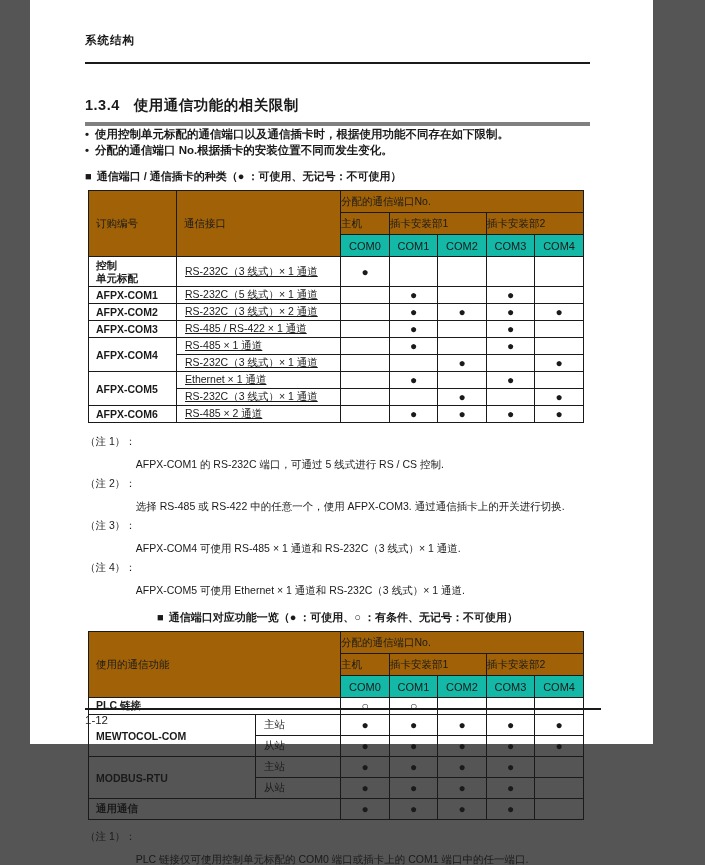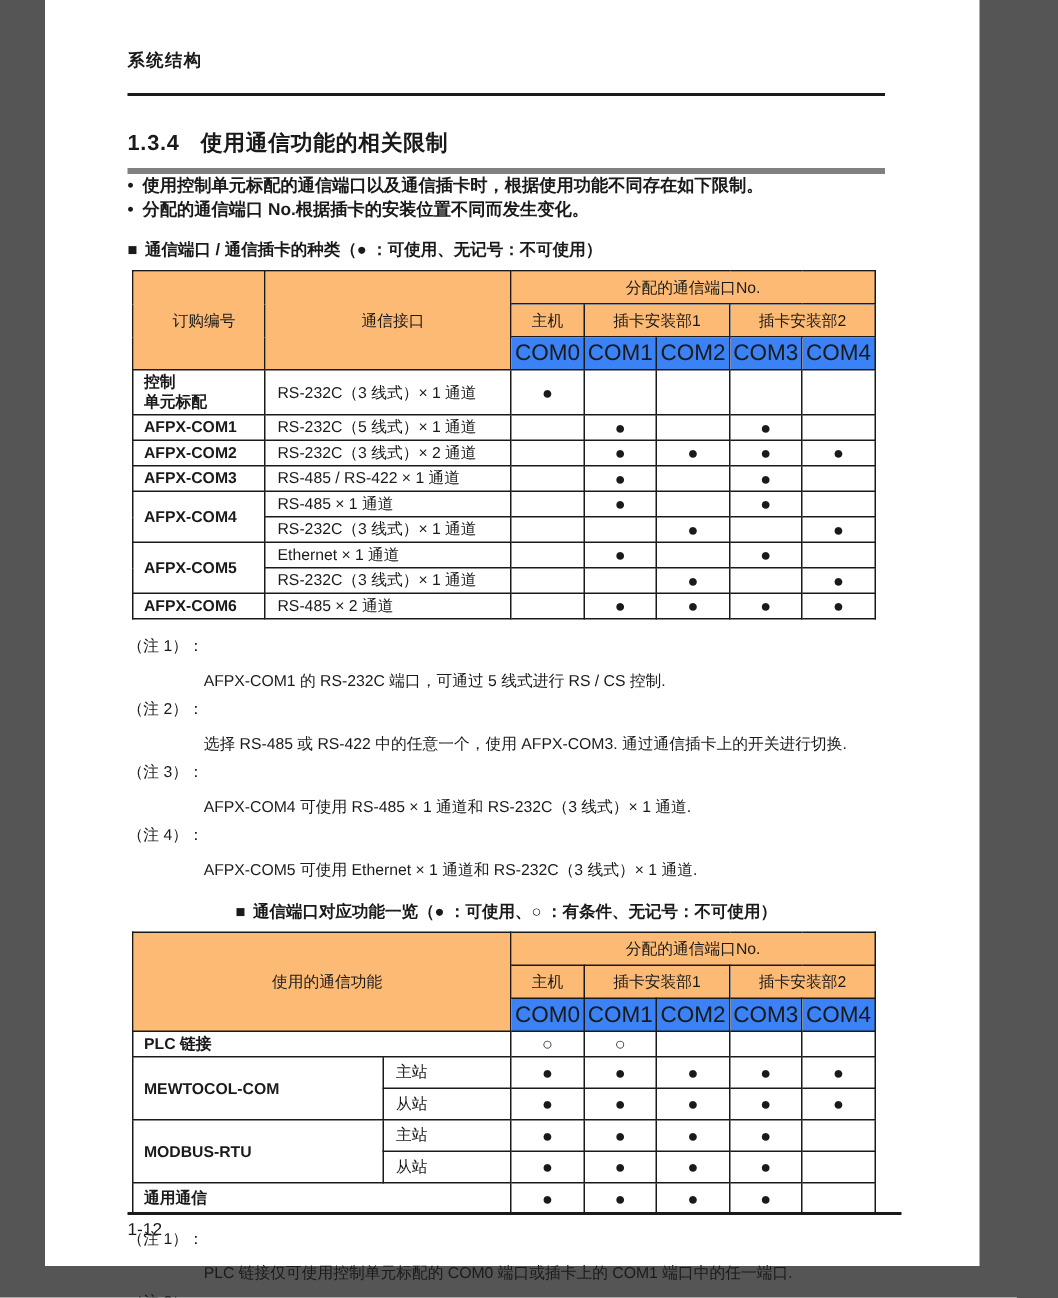--- a/index.html
+++ b/index.html
@@ -6,57 +6,57 @@
   html,body { width:705px; height:865px; }
   body {
     font-family:"Liberation Sans","DejaVu Sans",sans-serif;
     background:#555555;
     color:#1a1a1a;
     overflow:hidden;
   }
   .viewport { position:relative; width:705px; height:865px; }
   .page {
     position:absolute; left:30px; top:0;
-    width:623px; height:844px;
+    width:623px; height:744px;
     background:#ffffff;
   }
   .content { padding:33px 0 0 55px; width:560px; }
 
   
   .running-header-title { font-size:11.5px; font-weight:bold; letter-spacing:1px; }
   .header-rule { width:505px; border-top:2px solid #1a1a1a; margin-top:14px; }
 
   
-  .section-heading { margin-top:22px; font-size:14.5px; font-weight:bold; letter-spacing:0.5px; }
+  .section-heading { margin-top:32px; font-size:14.5px; font-weight:bold; letter-spacing:0.5px; }
   .section-number { margin-right:14px; }
   .accent-bar { width:505px; height:4px; background:#808080; margin-top:7px; }
 
   
   .bullets { }
   .bullet-line { font-size:11.5px; font-weight:bold; line-height:16px; position:relative; padding-left:10px; }
   .bullet-line::before { content:"•"; position:absolute; left:0; top:0; }
 
   
   .subheading { margin-top:11px; font-size:11px; font-weight:bold; }
   .sq-marker { margin-right:5px; }
 
   
   table { border-collapse:collapse; table-layout:fixed; width:495px; margin-left:3px; margin-top:6px; }
   th, td { border:1px solid #1a1a1a; font-size:10.5px; font-weight:normal; vertical-align:middle; overflow:hidden; }
   tr.hdr-row { height:22px; }
-  tr.hdr-row th { background:#fdba74; text-align:center; }
+  tr.hdr-row th { background:#a16207; text-align:left; }
   th.left-hdr { background:#e9e9e9; text-align:left; padding-left:7px; }
   tr.com-row { height:22px; }
-  tr.com-row th { background:#3b82f6; text-align:center; font-size:15px; }
+  tr.com-row th { background:#14b8a6; text-align:center; font-size:11px; }
   tr.body-row { height:17px; }
   tr.body-tall { height:30px; }
   tr.body-row21 { height:21px; }
   td.order-cell { text-align:left; padding-left:7px;font-weight:bold; }
   td.pre { white-space:pre-line; line-height:13px; }
-  td.iface-cell { text-align:left; padding-left:8px; }
+  td.iface-cell { text-align:left; padding-left:8px;text-decoration:underline; }
   td.sub-cell { text-align:left; padding-left:8px; }
   td.port-cell { text-align:center; font-size:12px; line-height:1; }
 
   
   .notes { margin-top:11px; }
   .note { display:flex; font-size:10.5px; line-height:14px; margin-bottom:5px;text-align:center; }
   .note-label { flex:0 0 auto; white-space:nowrap; }
   .note-text { white-space:pre-line;margin-top:23px; }
 
   .section-gap { margin-top:13px;text-align:center; }

